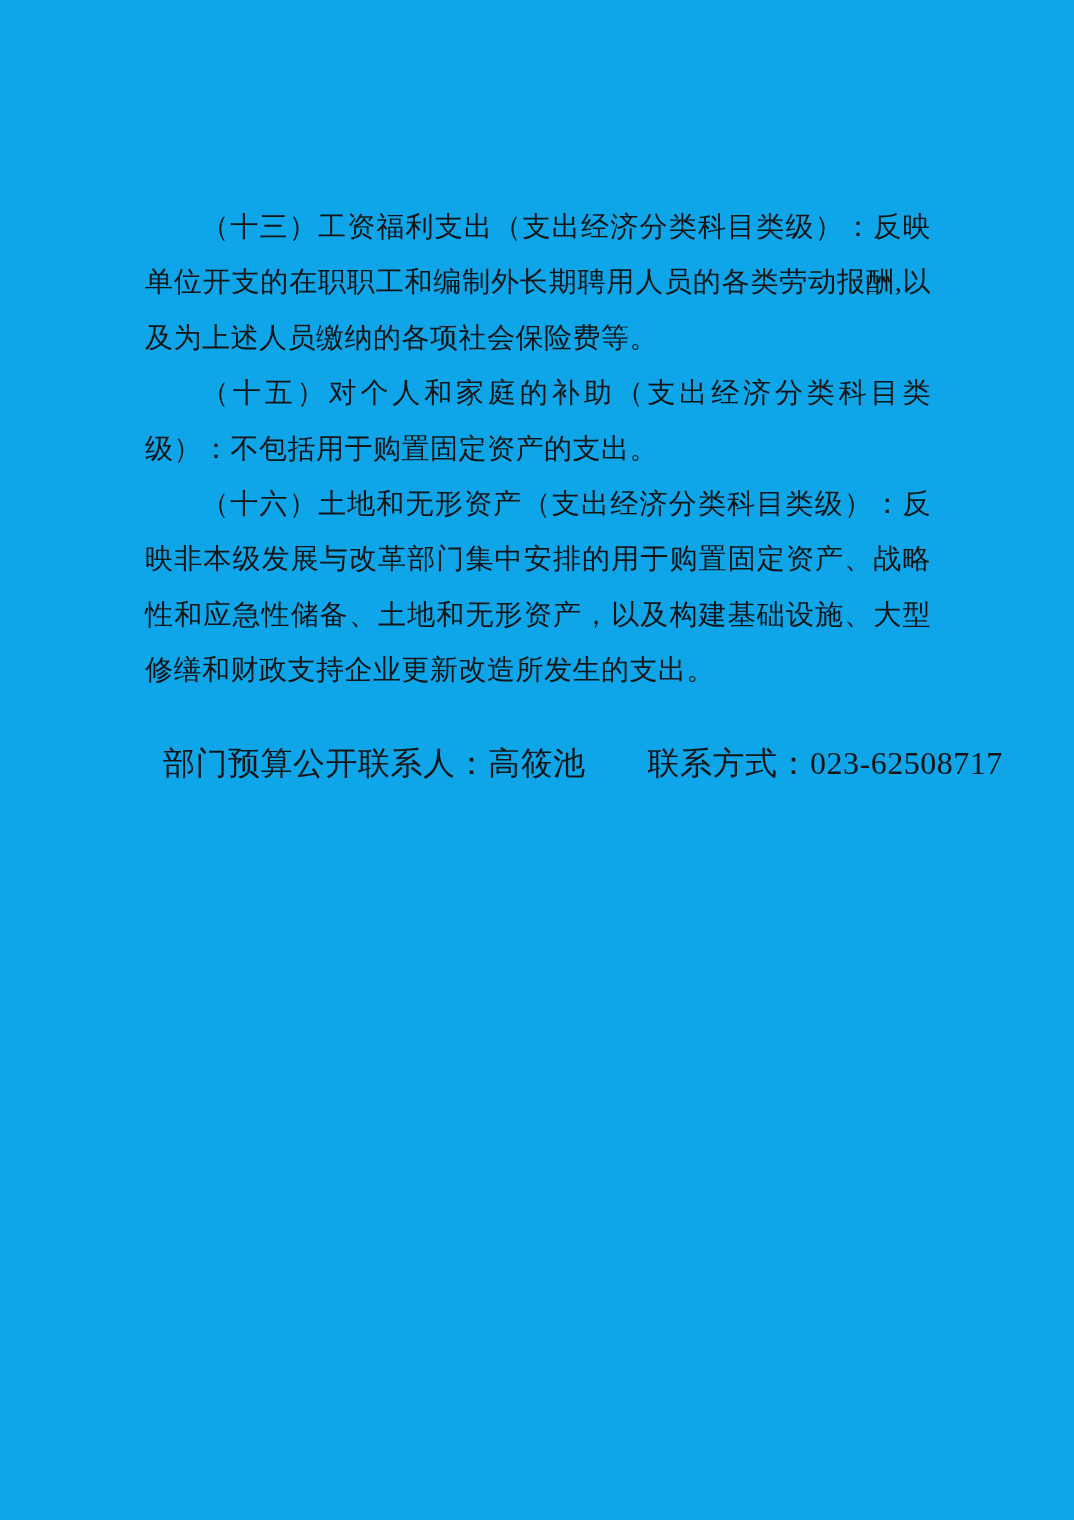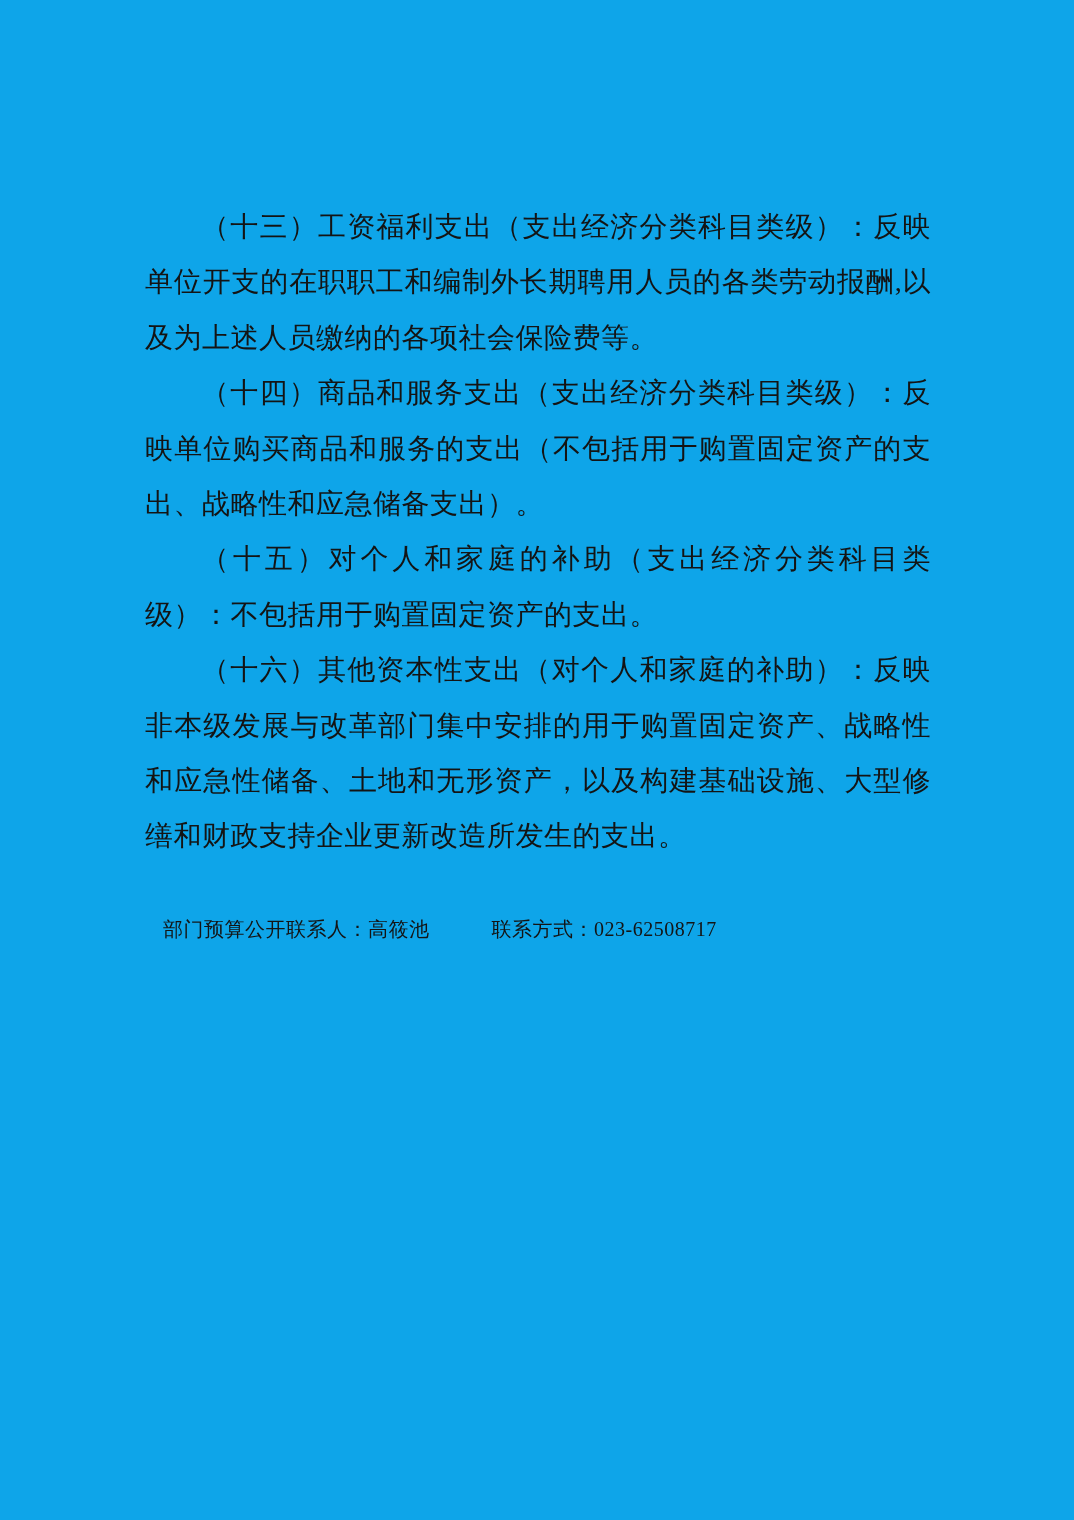--- a/index.html
+++ b/index.html
@@ -32,45 +32,44 @@
     text-align-last: left;
     text-indent: 56px;
     word-break: break-all;
   }
   .para .head {
     font-weight: normal;
   }
   .contact-row {
     margin-top: 38px;
     padding-left: 18px;
-    font-size: 20px;
+    font-size: 32px;
     line-height: 55.4px;
     letter-spacing: 0.5px;
     white-space: nowrap;
   }
   .contact-gap {
     display: inline-block;
     width: 62px;
   }
   .phone {
     letter-spacing: 0.5px;
   }
 </style>
 </head>
 <body>
 
 <div class="page">
   <div class="doc-body">
 
     <p class="para"><span class="head">（十三）工资福利支出（支出经济分类科目类级）：</span><span>反映单位开支的在职职工和编制外长期聘用人员的各类劳动报酬,以及为上述人员缴纳的各项社会保险费等。</span></p>
 
-    <p class="para"><span class="head">（十四）商品和服务支出（支出经济分类科目类级）：</span><span>反映单位购买商品和服务的支出（不包括用于购置固定资产的支出、战略性和应急储备支出）。</span></p>
 
     <p class="para"><span class="head">（十五）对个人和家庭的补助（支出经济分类科目类级）：</span><span>不包括用于购置固定资产的支出。</span></p>
 
-    <p class="para"><span class="head">（十六）其他资本性支出（对个人和家庭的补助）：</span><span>反映非本级发展与改革部门集中安排的用于购置固定资产、战略性和应急性储备、土地和无形资产，以及构建基础设施、大型修缮和财政支持企业更新改造所发生的支出。</span></p>
+    <p class="para"><span class="head">（十六）土地和无形资产（支出经济分类科目类级）：</span><span>反映非本级发展与改革部门集中安排的用于购置固定资产、战略性和应急性储备、土地和无形资产，以及构建基础设施、大型修缮和财政支持企业更新改造所发生的支出。</span></p>
 
     <div class="contact-row">
       <span><span>部门预算公开联系人：</span><span>高筱池</span></span><span class="contact-gap"></span><span><span>联系方式：</span><span class="phone">023-62508717</span></span>
     </div>
 
   </div>
 </div>
 
 </body></html>

